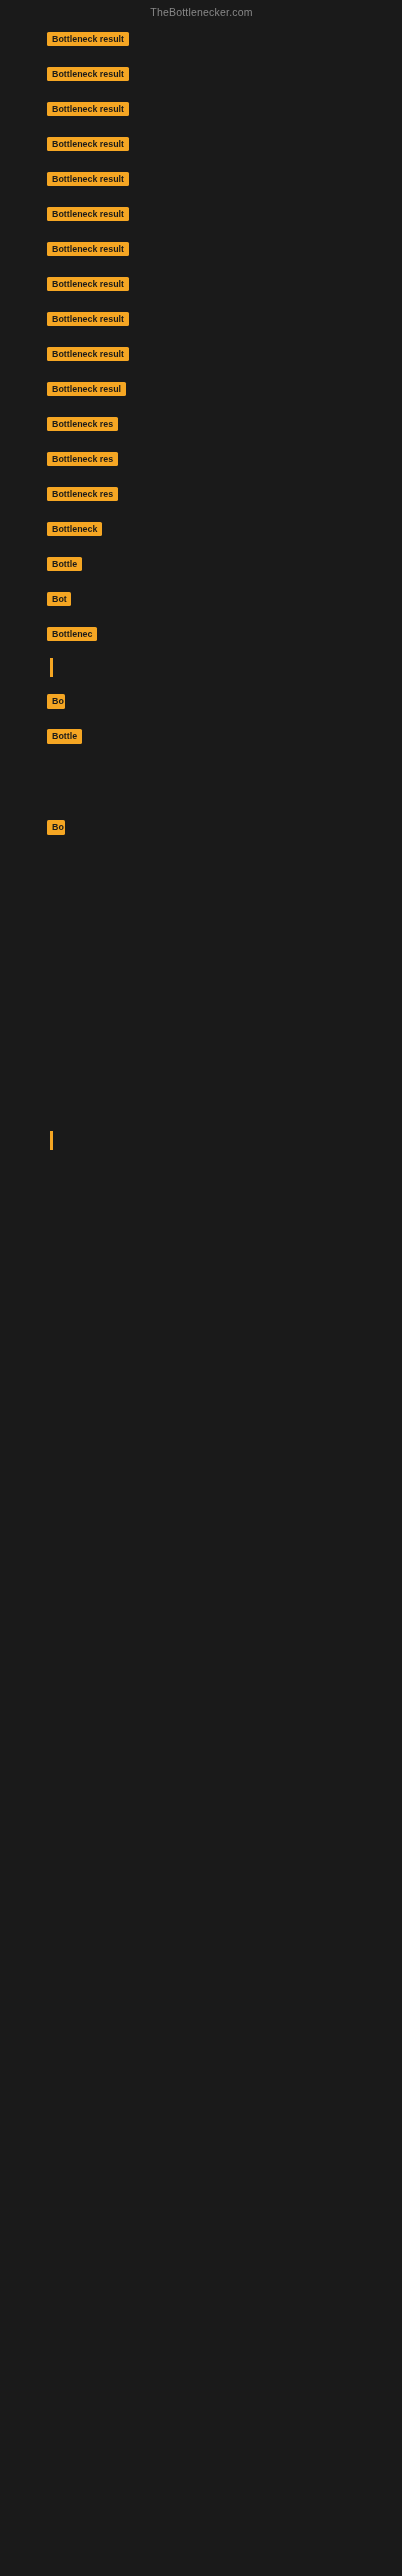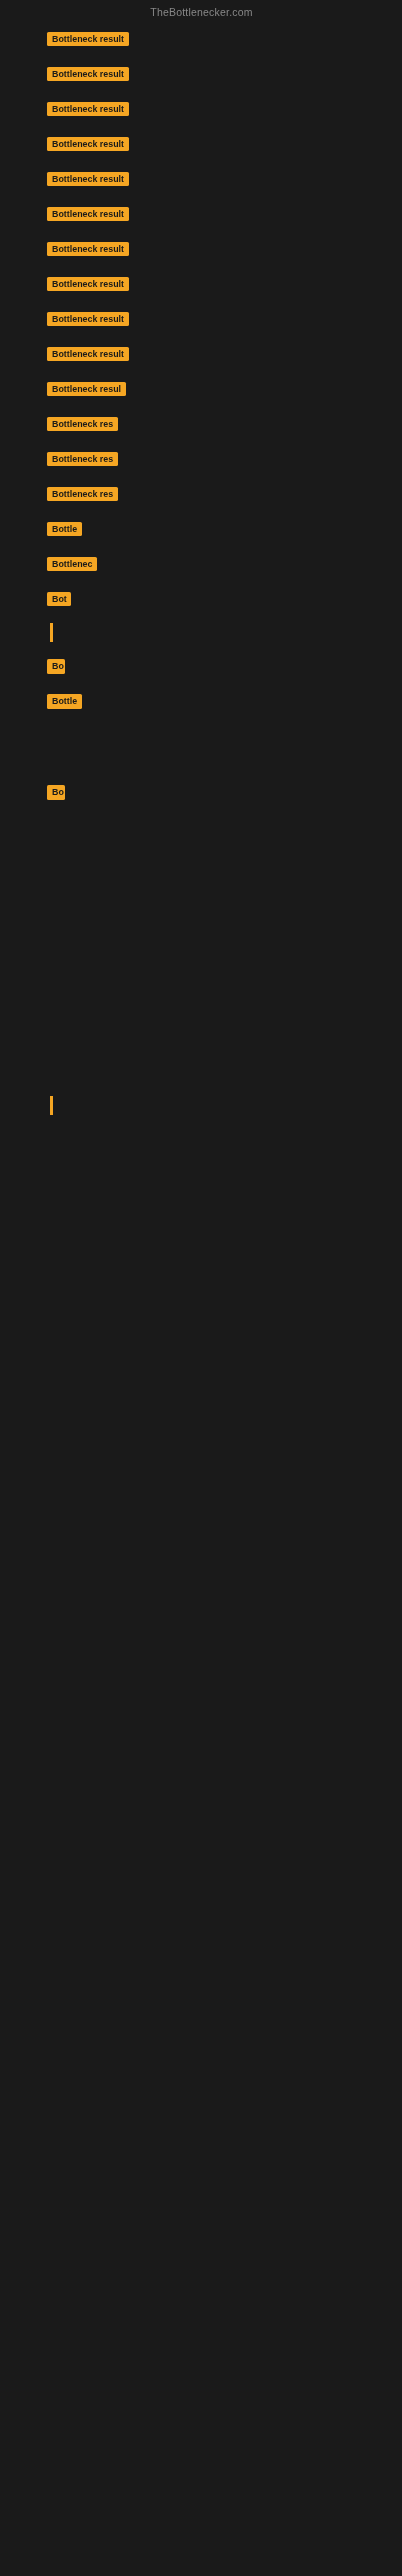--- a/index.html
+++ b/index.html
@@ -66,27 +66,30 @@
     <div style="padding: 6.4px 0px 6.4px 3.2px; min-height: 35px; display: flex; align-items: center;">
       <span style="display: inline-block; background-color: rgb(245, 166, 35); color: rgb(26, 26, 26); font-size: 8.9px; font-weight: bold; padding: 2.4px 4.8px; border-radius: 1.6px; white-space: nowrap; overflow: hidden; max-width: 89px;">Bottleneck res</span>
     </div>
     <div style="padding: 6.4px 0px 6.4px 3.2px; min-height: 35px; display: flex; align-items: center;">
       <span style="display: inline-block; background-color: rgb(245, 166, 35); color: rgb(26, 26, 26); font-size: 8.9px; font-weight: bold; padding: 2.4px 4.8px; border-radius: 1.6px; white-space: nowrap; overflow: hidden; max-width: 81px;">Bottleneck res</span>
     </div>
     <div style="padding: 6.4px 0px 6.4px 3.2px; min-height: 35px; display: flex; align-items: center;">
       <span style="display: inline-block; background-color: rgb(245, 166, 35); color: rgb(26, 26, 26); font-size: 8.9px; font-weight: bold; padding: 2.4px 4.8px; border-radius: 1.6px; white-space: nowrap; overflow: hidden; max-width: 76px;">Bottleneck res</span>
     </div>
     <div style="padding: 6.4px 0px 6.4px 3.2px; min-height: 35px; display: flex; align-items: center;">
+      <span style="display: inline-block; background-color: rgb(245, 166, 35); color: rgb(26, 26, 26); font-size: 8.9px; font-weight: bold; padding: 2.4px 4.8px; border-radius: 1.6px; white-space: nowrap; overflow: hidden; max-width: 60px;">Bottleneck</span>
+    </div>
+    <div style="padding: 6.4px 0px 6.4px 3.2px; min-height: 35px; display: flex; align-items: center;">
       <span style="display: inline-block; background-color: rgb(245, 166, 35); color: rgb(26, 26, 26); font-size: 8.9px; font-weight: bold; padding: 2.4px 4.8px; border-radius: 1.6px; white-space: nowrap; overflow: hidden; max-width: 36px;">Bottle</span>
     </div>
     <div style="padding: 6.4px 0px 6.4px 3.2px; min-height: 35px; display: flex; align-items: center;">
-      <span style="display: inline-block; background-color: rgb(245, 166, 35); color: rgb(26, 26, 26); font-size: 8.9px; font-weight: bold; padding: 2.4px 4.8px; border-radius: 1.6px; white-space: nowrap; overflow: hidden; max-width: 52px;">Bottlenec</span>
+      <span style="display: inline-block; background-color: rgb(245, 166, 35); color: rgb(26, 26, 26); font-size: 8.9px; font-weight: bold; padding: 2.4px 4.8px; border-radius: 1.6px; white-space: nowrap; overflow: hidden; max-width: 24px;">Bot</span>
     </div>
     <div style="padding: 6.4px 0px 6.4px 3.2px; min-height: 35px; display: flex; align-items: center;">
-      <span style="display: inline-block; background-color: rgb(245, 166, 35); color: rgb(26, 26, 26); font-size: 8.9px; font-weight: bold; padding: 2.4px 4.8px; border-radius: 1.6px; white-space: nowrap; overflow: hidden; max-width: 24px;">Bot</span>
+      <span style="display: inline-block; background-color: rgb(245, 166, 35); color: rgb(26, 26, 26); font-size: 8.9px; font-weight: bold; padding: 2.4px 4.8px; border-radius: 1.6px; white-space: nowrap; overflow: hidden; max-width: 52px;">Bottlenec</span>
     </div>
     <div style="position: relative; padding: 6.4px 0px 6.4px 3.2px; min-height: 32px; display: flex; align-items: center;">
       <div style="width: 2.4px; height: 19.3px; background-color: rgb(245, 166, 35); margin-left: 3.2px;"></div>
     </div>
     <div style="padding: 6.4px 0px 6.4px 3.2px; min-height: 35px; display: flex; align-items: center;">
       <span style="display: inline-block; background-color: rgb(245, 166, 35); color: rgb(26, 26, 26); font-size: 8.9px; font-weight: bold; padding: 2.4px 4.8px; border-radius: 1.6px; white-space: nowrap; overflow: hidden; max-width: 17.7px;">Bo</span>
     </div>
     <div style="padding: 6.4px 0px 6.4px 3.2px; min-height: 35px; display: flex; align-items: center;">
       <span style="display: inline-block; background-color: rgb(245, 166, 35); color: rgb(26, 26, 26); font-size: 8.9px; font-weight: bold; padding: 2.4px 4.8px; border-radius: 1.6px; white-space: nowrap; overflow: hidden; max-width: 36px;">Bottle</span>
     </div>

